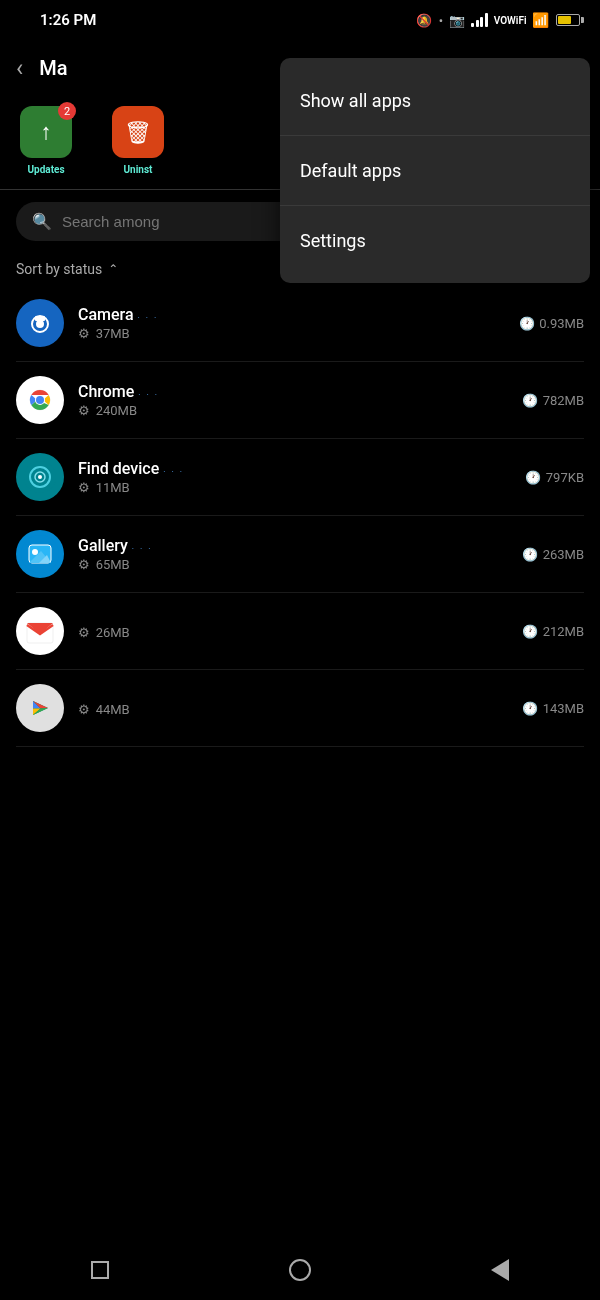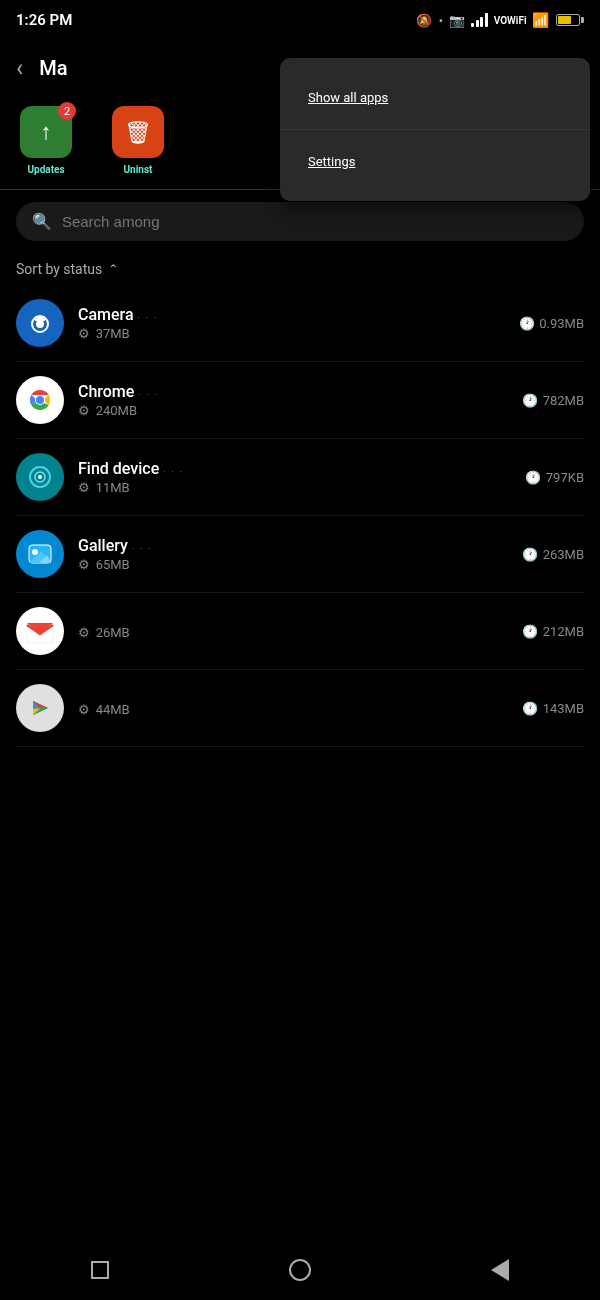--- a/index.html
+++ b/index.html
@@ -14,20 +14,21 @@
       position: relative;
     }
 
     
     .status-bar {
       display: flex;
       justify-content: space-between;
       align-items: center;
       padding: 8px 16px;
       height: 40px;
+      margin-left: 24px;
     }
     .status-left {
       font-size: 15px;
       font-weight: 600;
       color: #fff;
     }
     .status-right {
       display: flex;
       align-items: center;
       gap: 6px;
@@ -189,25 +190,24 @@
       top: 58px;
       right: 10px;
       width: 310px;
       background: #2a2a2a;
       border-radius: 10px;
       z-index: 100;
       padding: 8px 0;
       box-shadow: 0 6px 24px rgba(0,0,0,0.7);
     }
     .dropdown-item {
-      padding: 24px 28px;
-      font-size: 13px;
+      padding: 24px 20px;
+      font-size: 18px;
       color: #fff;
       cursor: pointer;
-      text-decoration: underline;
     }
     .dropdown-item:not(:last-child) {
       border-bottom: 1px solid #3a3a3a;
     }
 
     
     .nav-bar {
       position: absolute;
       bottom: 0;
       left: 0;
@@ -489,20 +489,21 @@
     <div class="app-size-right">
       <span>🕐</span>
       <span>143MB</span>
     </div>
   </div>
 
 </div>
 
 <div class="dropdown-overlay">
   <div class="dropdown-item">Show all apps</div>
+  <div class="dropdown-item">Default apps</div>
   <div class="dropdown-item">Settings</div>
 </div>
 
 <div class="nav-bar">
   <div class="nav-btn">
     <div class="nav-square"></div>
   </div>
   <div class="nav-btn">
     <div class="nav-circle"></div>
   </div>

